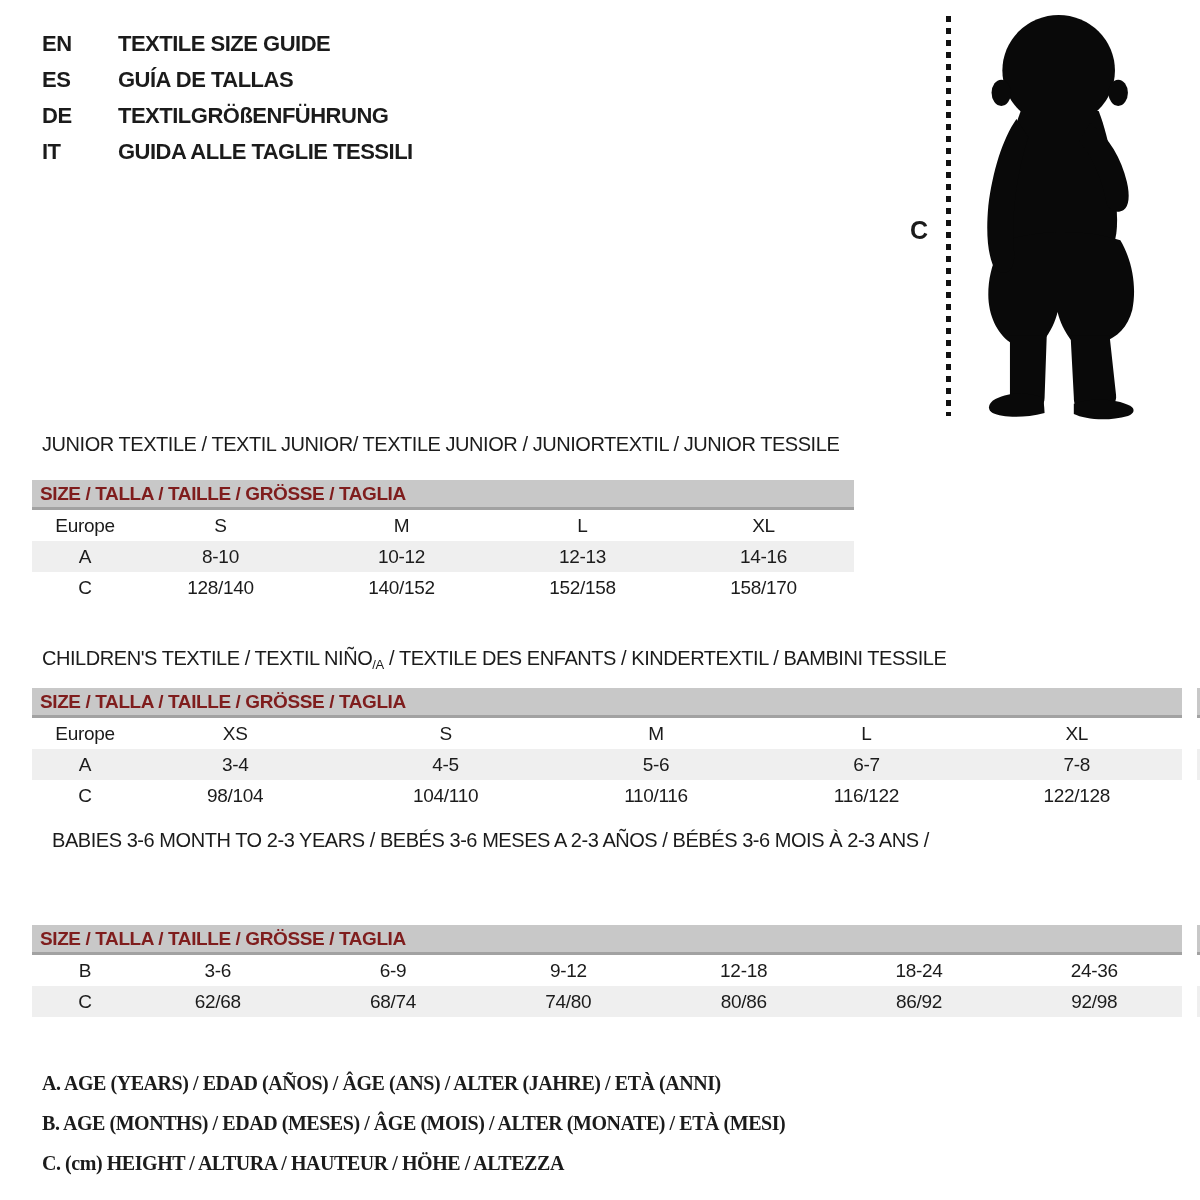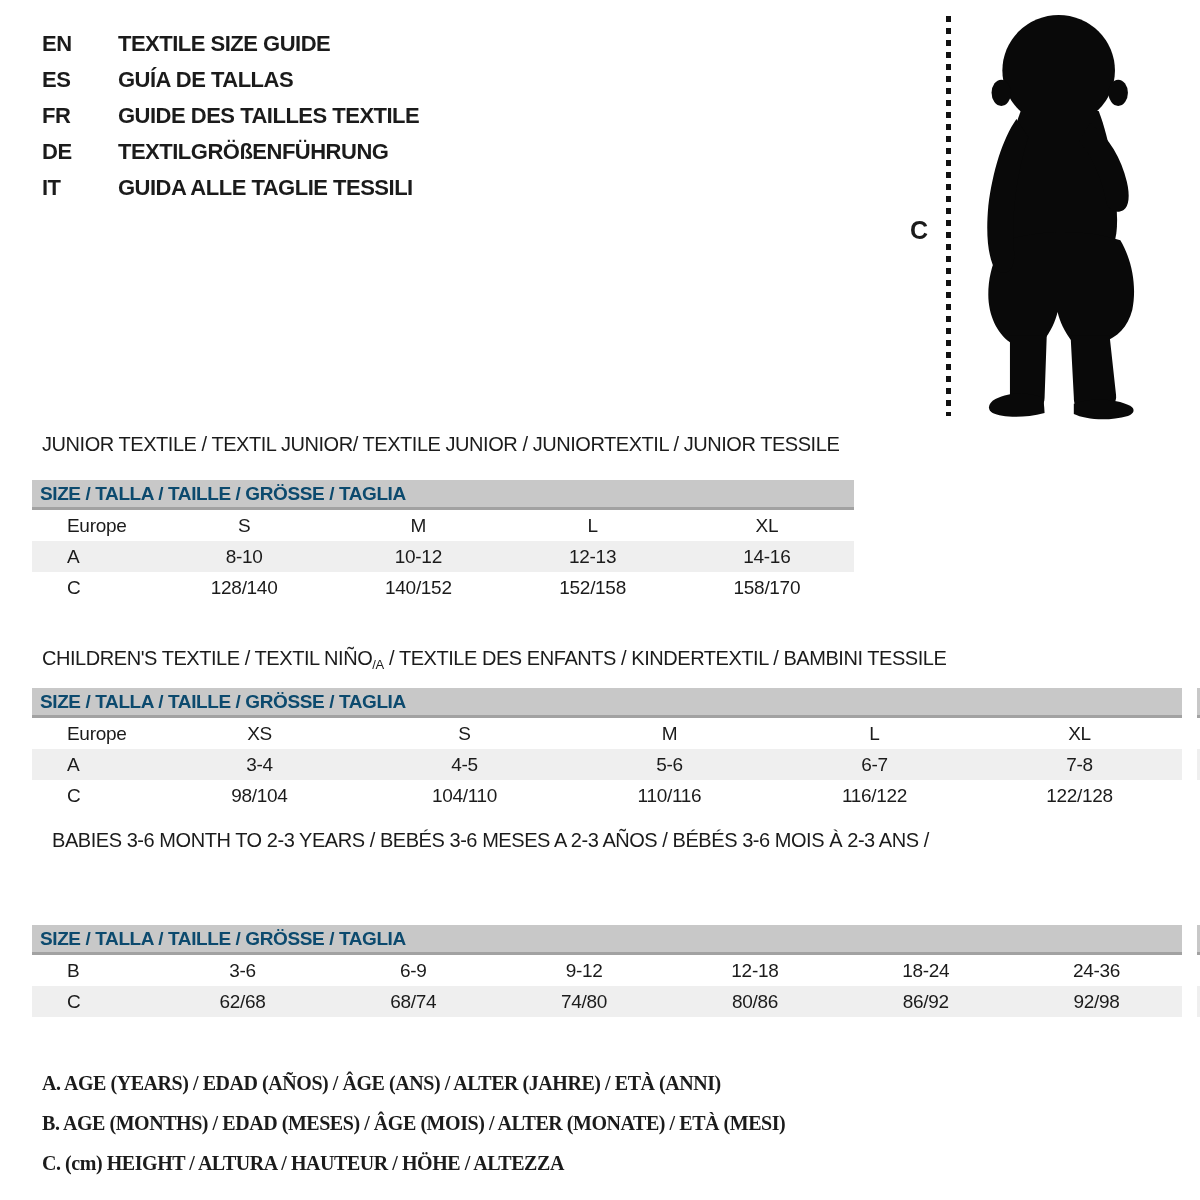--- a/index.html
+++ b/index.html
@@ -17,26 +17,26 @@
     background:repeating-linear-gradient(to bottom,#101010 0 6px,transparent 6px 12px);}
   .c-label{position:absolute;left:910px;top:216px;font-size:25px;font-weight:bold;}
   .baby-svg{position:absolute;left:958px;top:12px;width:184px;height:410px;}
   
   .heading{position:absolute;left:42px;font-size:20px;font-weight:normal;
     letter-spacing:-0.45px;white-space:nowrap;}
   .heading .subscript{font-size:13px;vertical-align:-4px;letter-spacing:-0.3px;}
   
   .tbl{position:absolute;left:32px;}
   .tbl-head{height:27px;line-height:27px;background:#c8c8c8;border-bottom:3px solid #a2a2a2;
-    font-size:19px;font-weight:bold;color:#0c4a6e;padding-left:8px;letter-spacing:-0.4px;
+    font-size:19px;font-weight:bold;color:#7f1d1d;padding-left:8px;letter-spacing:-0.4px;
     white-space:nowrap;overflow:hidden;}
   .tbl-row{display:flex;height:31px;align-items:center;font-size:19px;letter-spacing:-0.3px;}
   .tbl-row.alt{background:#efefef;}
   .cell{flex:1;text-align:center;}
-  .cell.label{flex:0 0 90px;text-align:left;padding-left:8px;margin-left:27px;}
+  .cell.label{flex:0 0 90px;text-align:center;padding-left:8px;}
   
   .sliver{position:absolute;right:0;width:3px;}
   .sliver.head{background:#c8c8c8;border-bottom:3px solid #a2a2a2;}
   .sliver.rowalt{background:#efefef;}
   
   .legend{position:absolute;left:42px;top:1063px;font-size:20px;font-weight:bold;
     letter-spacing:-0.45px;font-family:Liberation Serif, serif;}
   .legend div{height:40px;line-height:40px;white-space:nowrap;}
 </style>
 </head>
@@ -45,24 +45,20 @@
 <div class="page">
 
   <div class="langs">
     <div class="lang-row">
       <span>EN</span>
       <span>TEXTILE SIZE GUIDE</span>
     </div>
     <div class="lang-row">
       <span>ES</span>
       <span>GUÍA DE TALLAS</span>
-    </div>
-    <div class="lang-row">
-      <span>FR</span>
-      <span>GUIDE DES TAILLES TEXTILE</span>
     </div>
     <div class="lang-row">
       <span>DE</span>
       <span>TEXTILGRÖßENFÜHRUNG</span>
     </div>
     <div class="lang-row">
       <span>IT</span>
       <span>GUIDA ALLE TAGLIE TESSILI</span>
     </div>
   </div>

